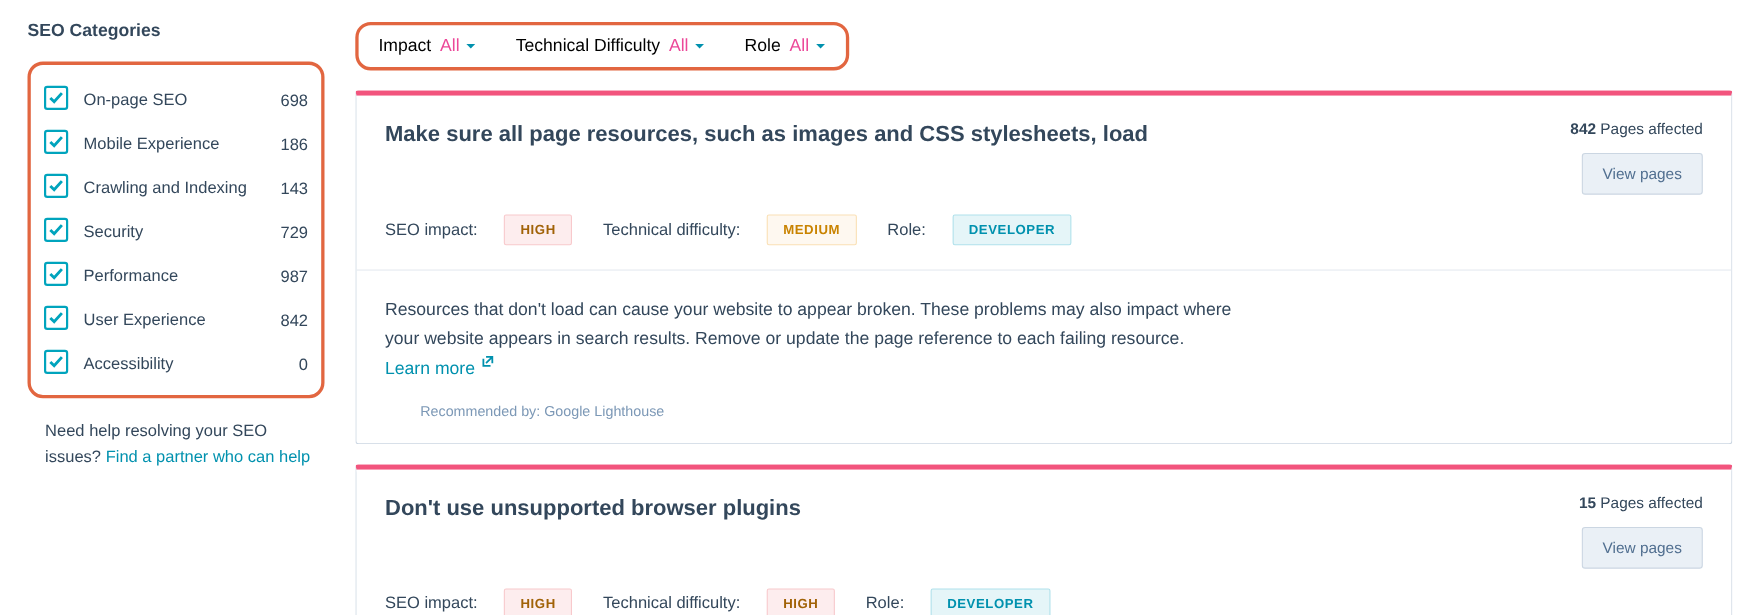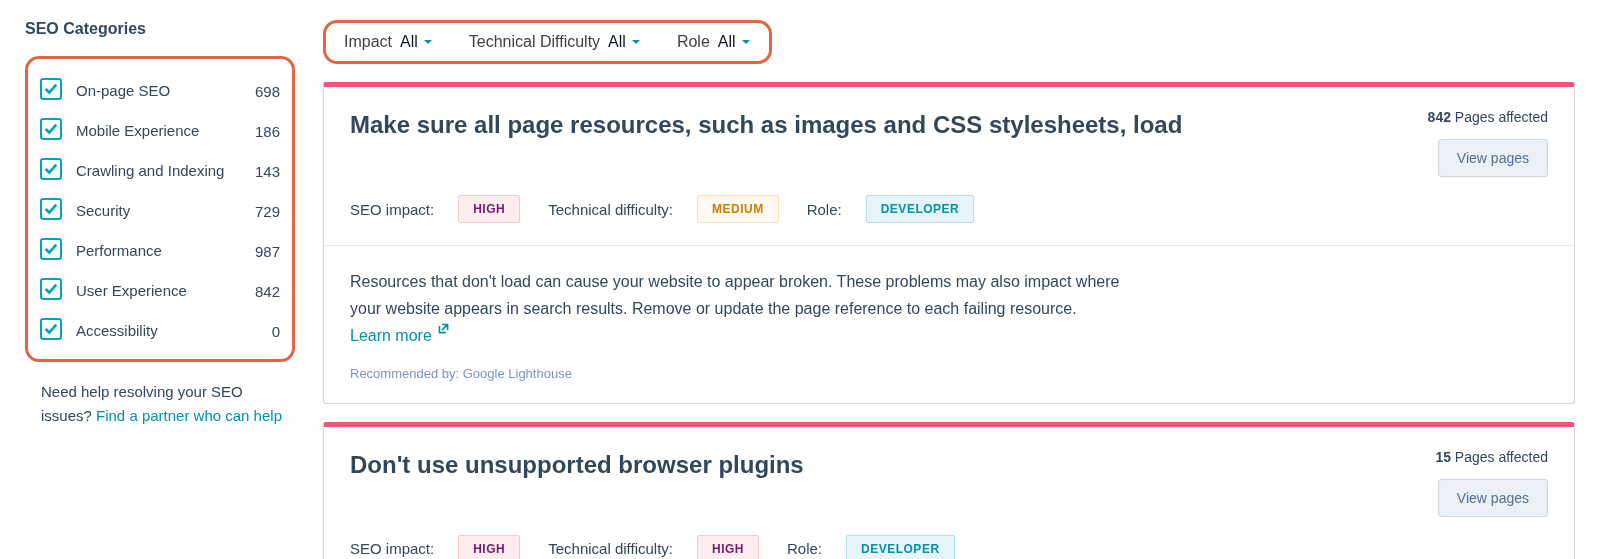--- a/index.html
+++ b/index.html
@@ -81,40 +81,40 @@
       gap: 36px;
       width: fit-content;
       margin-bottom: 18px;
     }
     .filter-item {
       display: flex;
       align-items: center;
       font-size: 16px;
       cursor: pointer;
     }
-    .filter-label { color: #404040; margin-right: 8px; }
-    .filter-value { color: #0f172a; font-weight: 500; display: flex; align-items: center; }
+    .filter-label { color: #000000; margin-right: 8px; }
+    .filter-value { color: #ec4899; font-weight: 500; display: flex; align-items: center; }
     .filter-value svg { width: 10px; height: 10px; fill: #0091ae; margin-left: 5px; }
 
     .card {
       border: 1px solid #cbd6e2;
       border-top: 5px solid #f2547d;
       border-radius: 3px;
       margin-bottom: 18px;
       padding: 0;
       background: #fff;
     }
     .card-header {
       display: flex;
       justify-content: space-between;
       align-items: flex-start;
       padding: 22px 26px 0 26px;
     }
     .card-title {
-      font-size: 24px;
+      font-size: 20px;
       font-weight: 600;
       color: #33475b;
       line-height: 1.3;
       flex: 1;
       margin-right: 20px;
     }
     .card-meta-right {
       text-align: right;
     }
     .pages-affected {
@@ -147,21 +147,21 @@
       color: #33475b;
     }
     .badge {
       display: inline-block;
       padding: 6px 14px;
       font-size: 12px;
       font-weight: 700;
       letter-spacing: 0.5px;
       border-radius: 2px;
     }
-    .badge-high { background: #fdedee; color: #701a75; border: 1px solid #f8c9cc; }
+    .badge-high { background: #fdedee; color: #a16207; border: 1px solid #f8c9cc; }
     .badge-medium { background: #fef8f0; color: #c98300; border: 1px solid #fae0b5; }
     .badge-dev { background: #e5f5f8; color: #0091ae; border: 1px solid #b0e1eb; }
 
     .card-divider {
       border-top: 1px solid #e5eaf0;
       padding: 22px 26px;
     }
     .card-desc {
       font-size: 16px;
       color: #33475b;
@@ -174,20 +174,21 @@
       cursor: pointer;
       display: inline-flex;
       align-items: flex-start;
       gap: 5px;
     }
     .learn-more svg { width: 13px; height: 13px; stroke: #0091ae; fill: none; stroke-width: 2; }
     .recommended {
       font-size: 13px;
       color: #7c98b6;
       margin-top: 16px;
+      margin-left: 32px;
     }
   </style>
 </head>
 <body>
 
 <aside class="sidebar">
   <div class="sidebar-title">SEO Categories</div>
 
   <div class="categories-box">
     <div class="cat-row">

